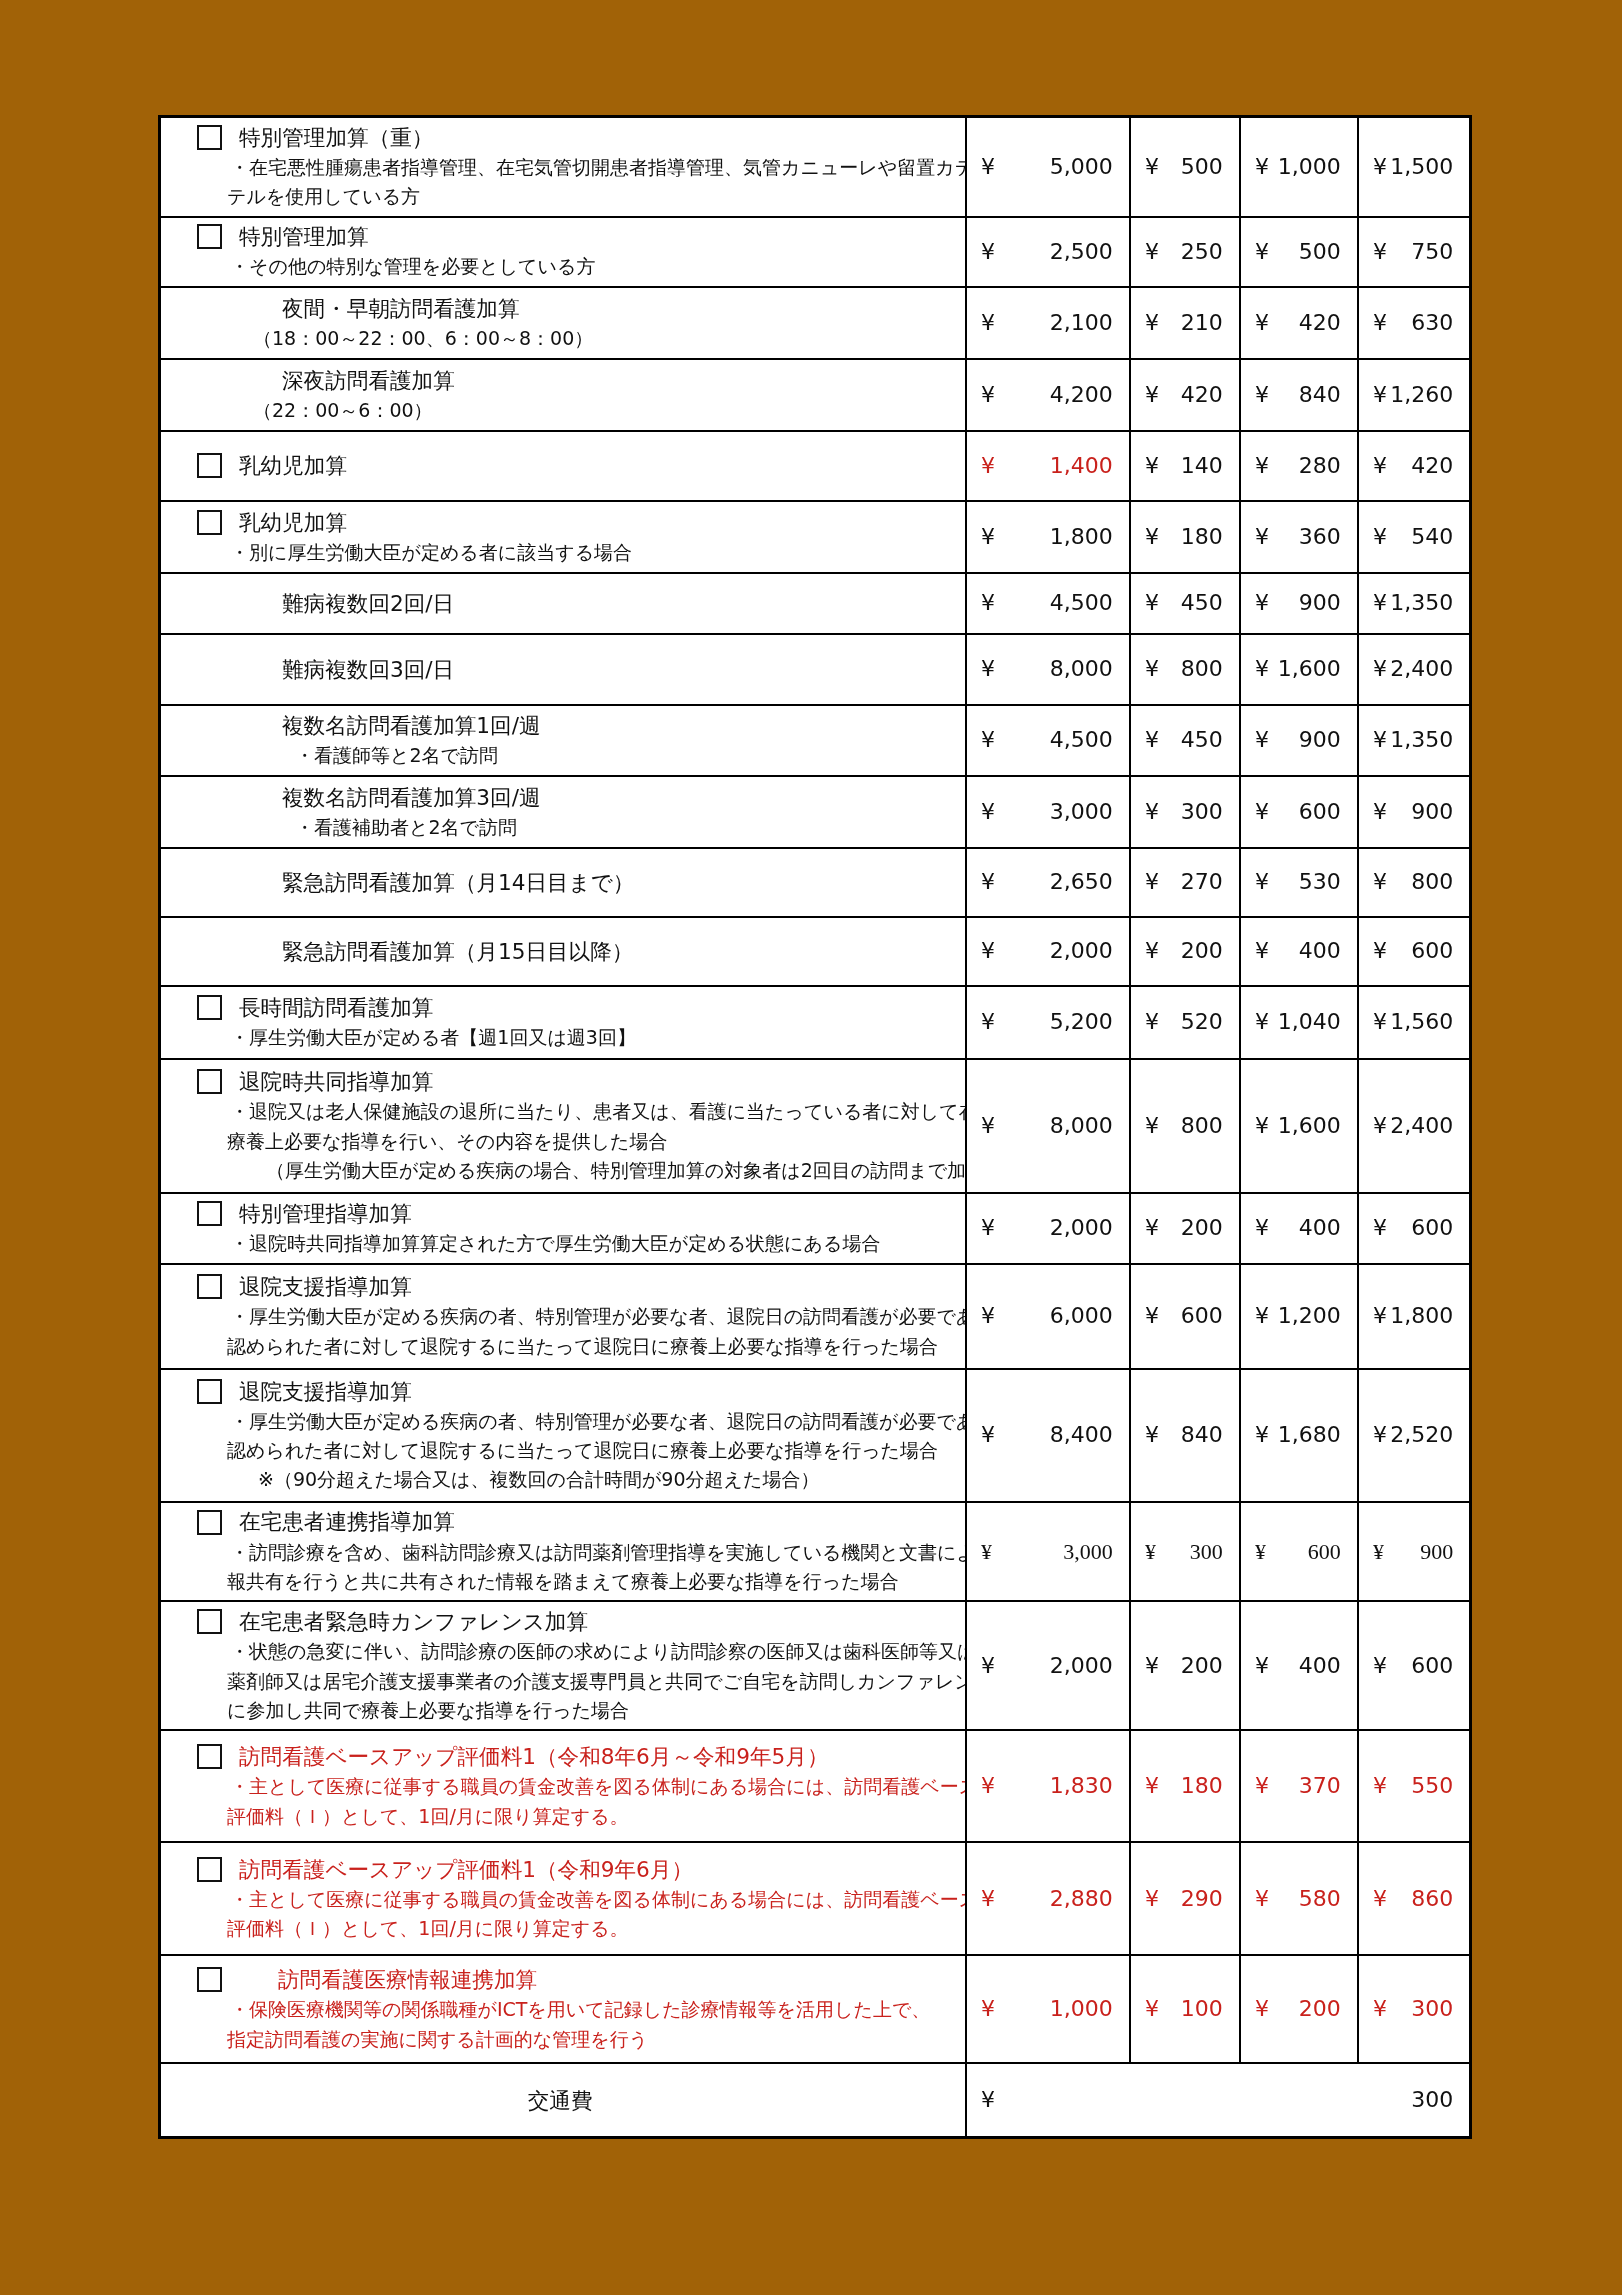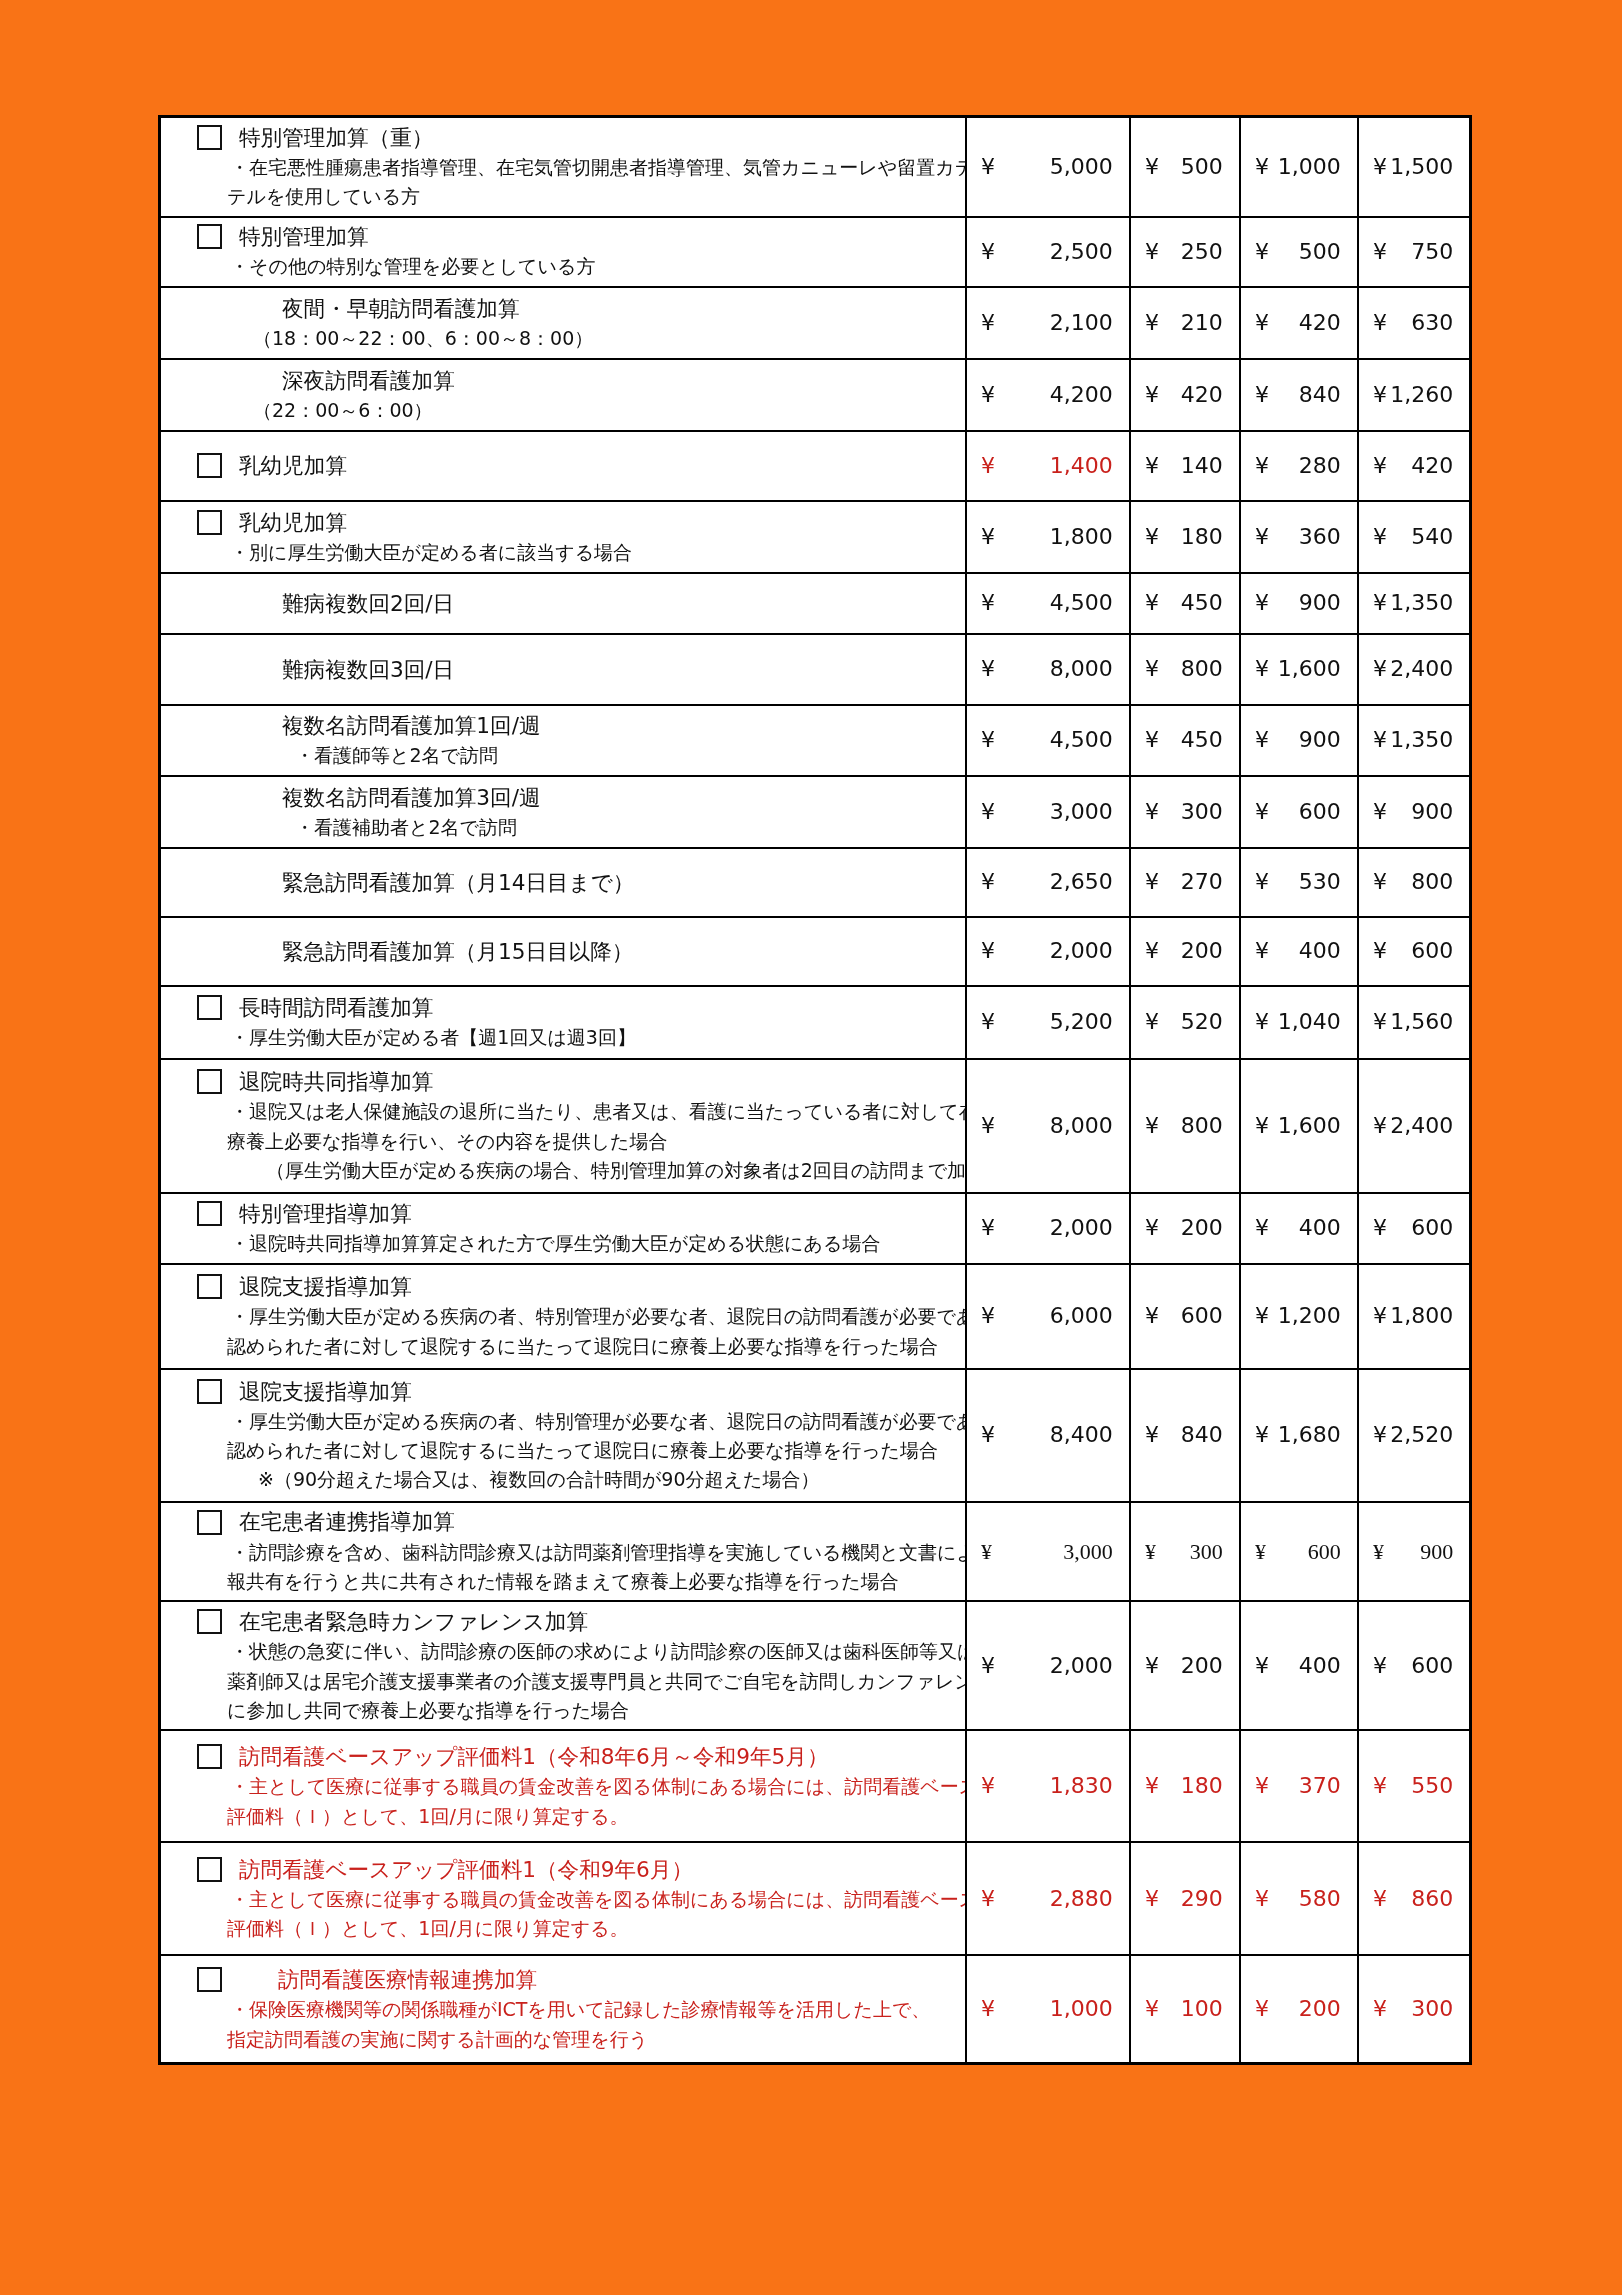--- a/index.html
+++ b/index.html
@@ -1,16 +1,16 @@
 <!DOCTYPE html>
 <html style="font-size:10.5px"><head>
 <meta charset="utf-8">
 <style>
   html,body{margin:0;padding:0;background:#ffffff;}
-  .page{position:relative;width:1622px;height:2295px;background:#f97316;
+  .page{position:relative;width:1622px;height:2295px;background:#a16207;
         font-family:"DejaVu Sans",sans-serif;color:#111;}
   table.fee-table{position:absolute;left:158px;top:115px;width:1311px;
         border-collapse:collapse;border:3.9px solid #000;table-layout:fixed;}
   td{border:2.6px solid #000;padding:0;vertical-align:middle;overflow:hidden;background:#fff;}
   
   td.desc{padding:3.9px 5.2px 3.9px 0;}
   .desc-inner{display:flex;flex-direction:column;justify-content:center;height:100%;}
   .line{white-space:nowrap;line-height:29.4px;font-size:19px;}
   .title-line{display:flex;align-items:center;line-height:31px;font-size:21.6px;}
   .cb{flex:0 0 auto;width:21px;height:21px;border:2px solid #111;margin-left:36px;margin-right:17px;
@@ -807,16 +807,31 @@
               <span class="num red">200</span>
             </div>
           </td>
           <td>
             <div class="vwrap">
               <span class="yen red">¥</span>
               <span class="num red">300</span>
             </div>
           </td>
         </tr>
+        <tr style="height: 74px;">
+          <td class="desc">
+            <div class="desc-inner center-title">
+              <div class="title-line center-title" style="justify-content: center;">
+                <span class="t-center">交通費</span>
+              </div>
+            </div>
+          </td>
+          <td colspan="4">
+            <div class="vwrap">
+              <span class="yen">¥</span>
+              <span class="num">300</span>
+            </div>
+          </td>
+        </tr>
       </tbody>
   </table>
 </div>
 
 
 </body></html>

